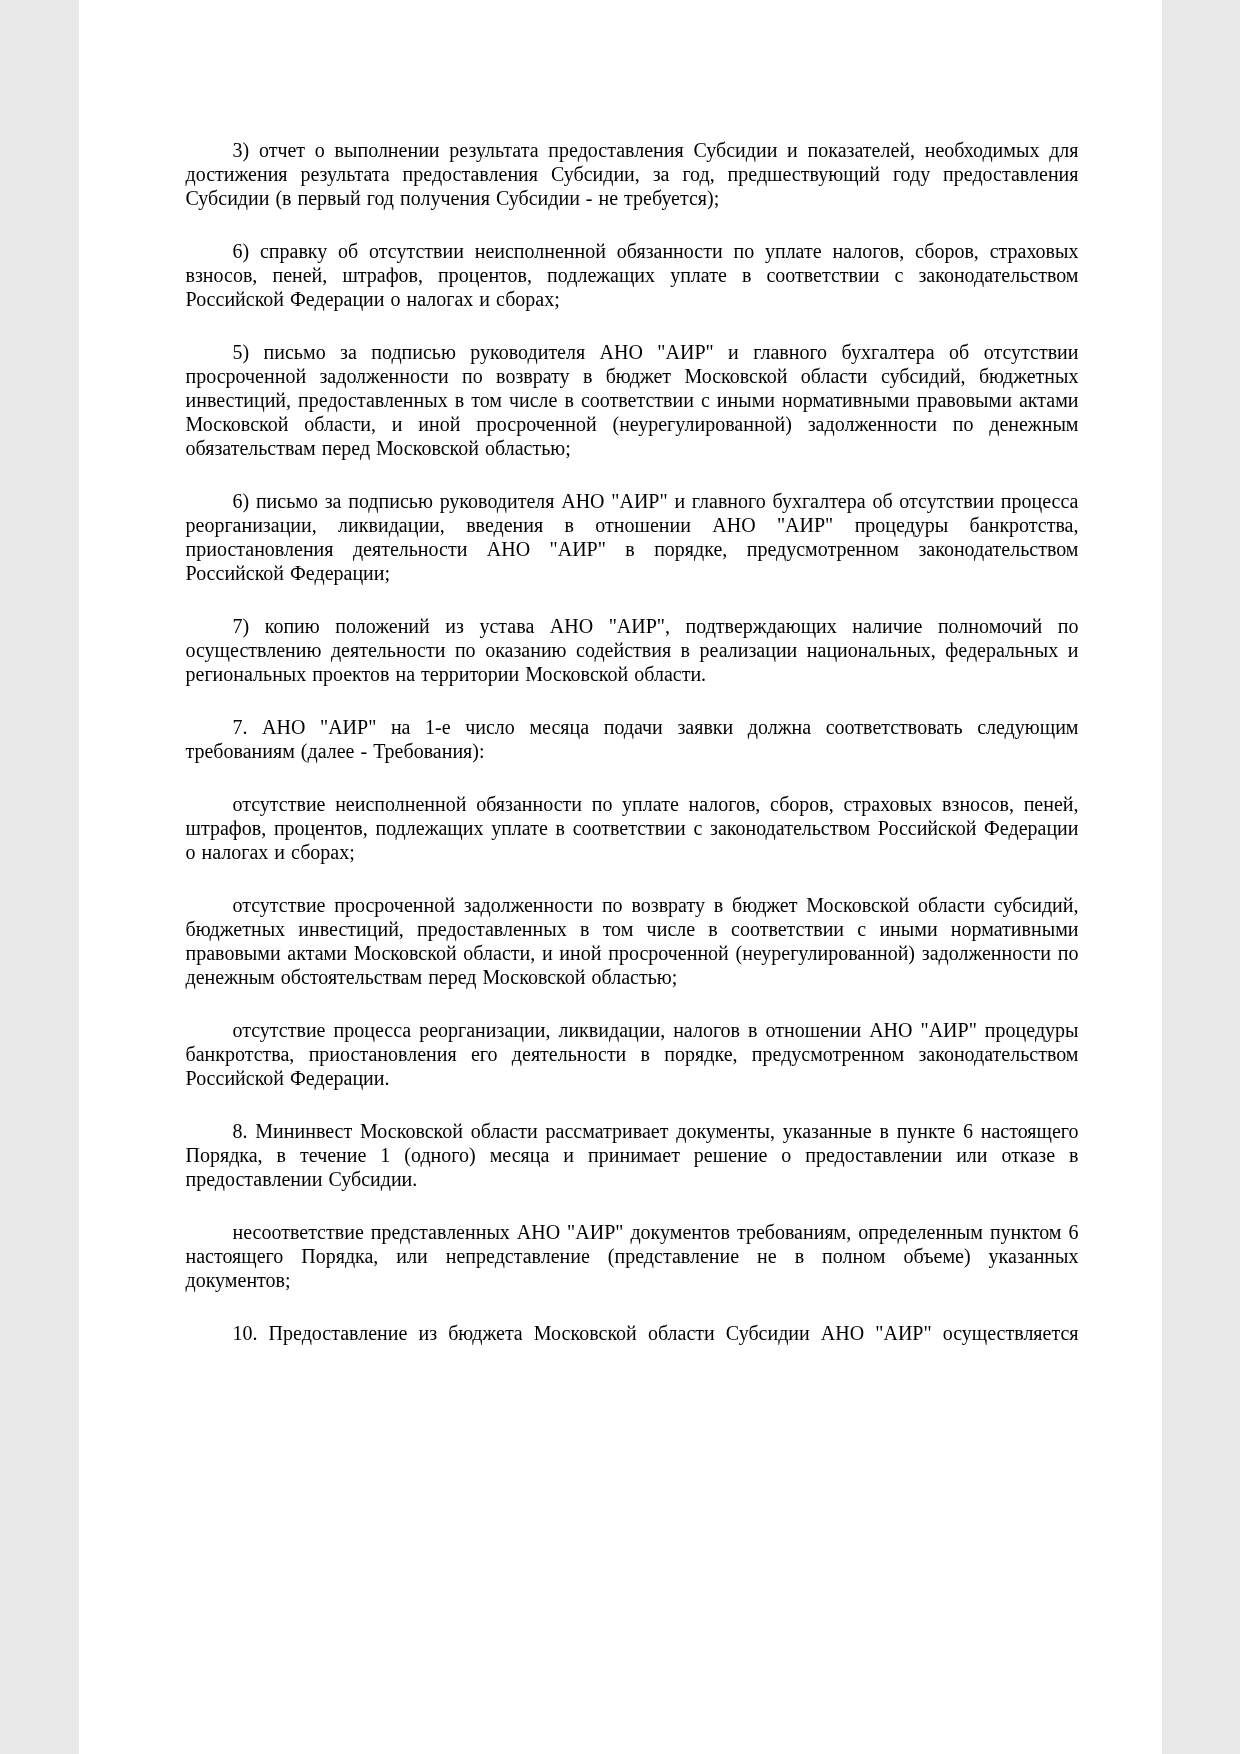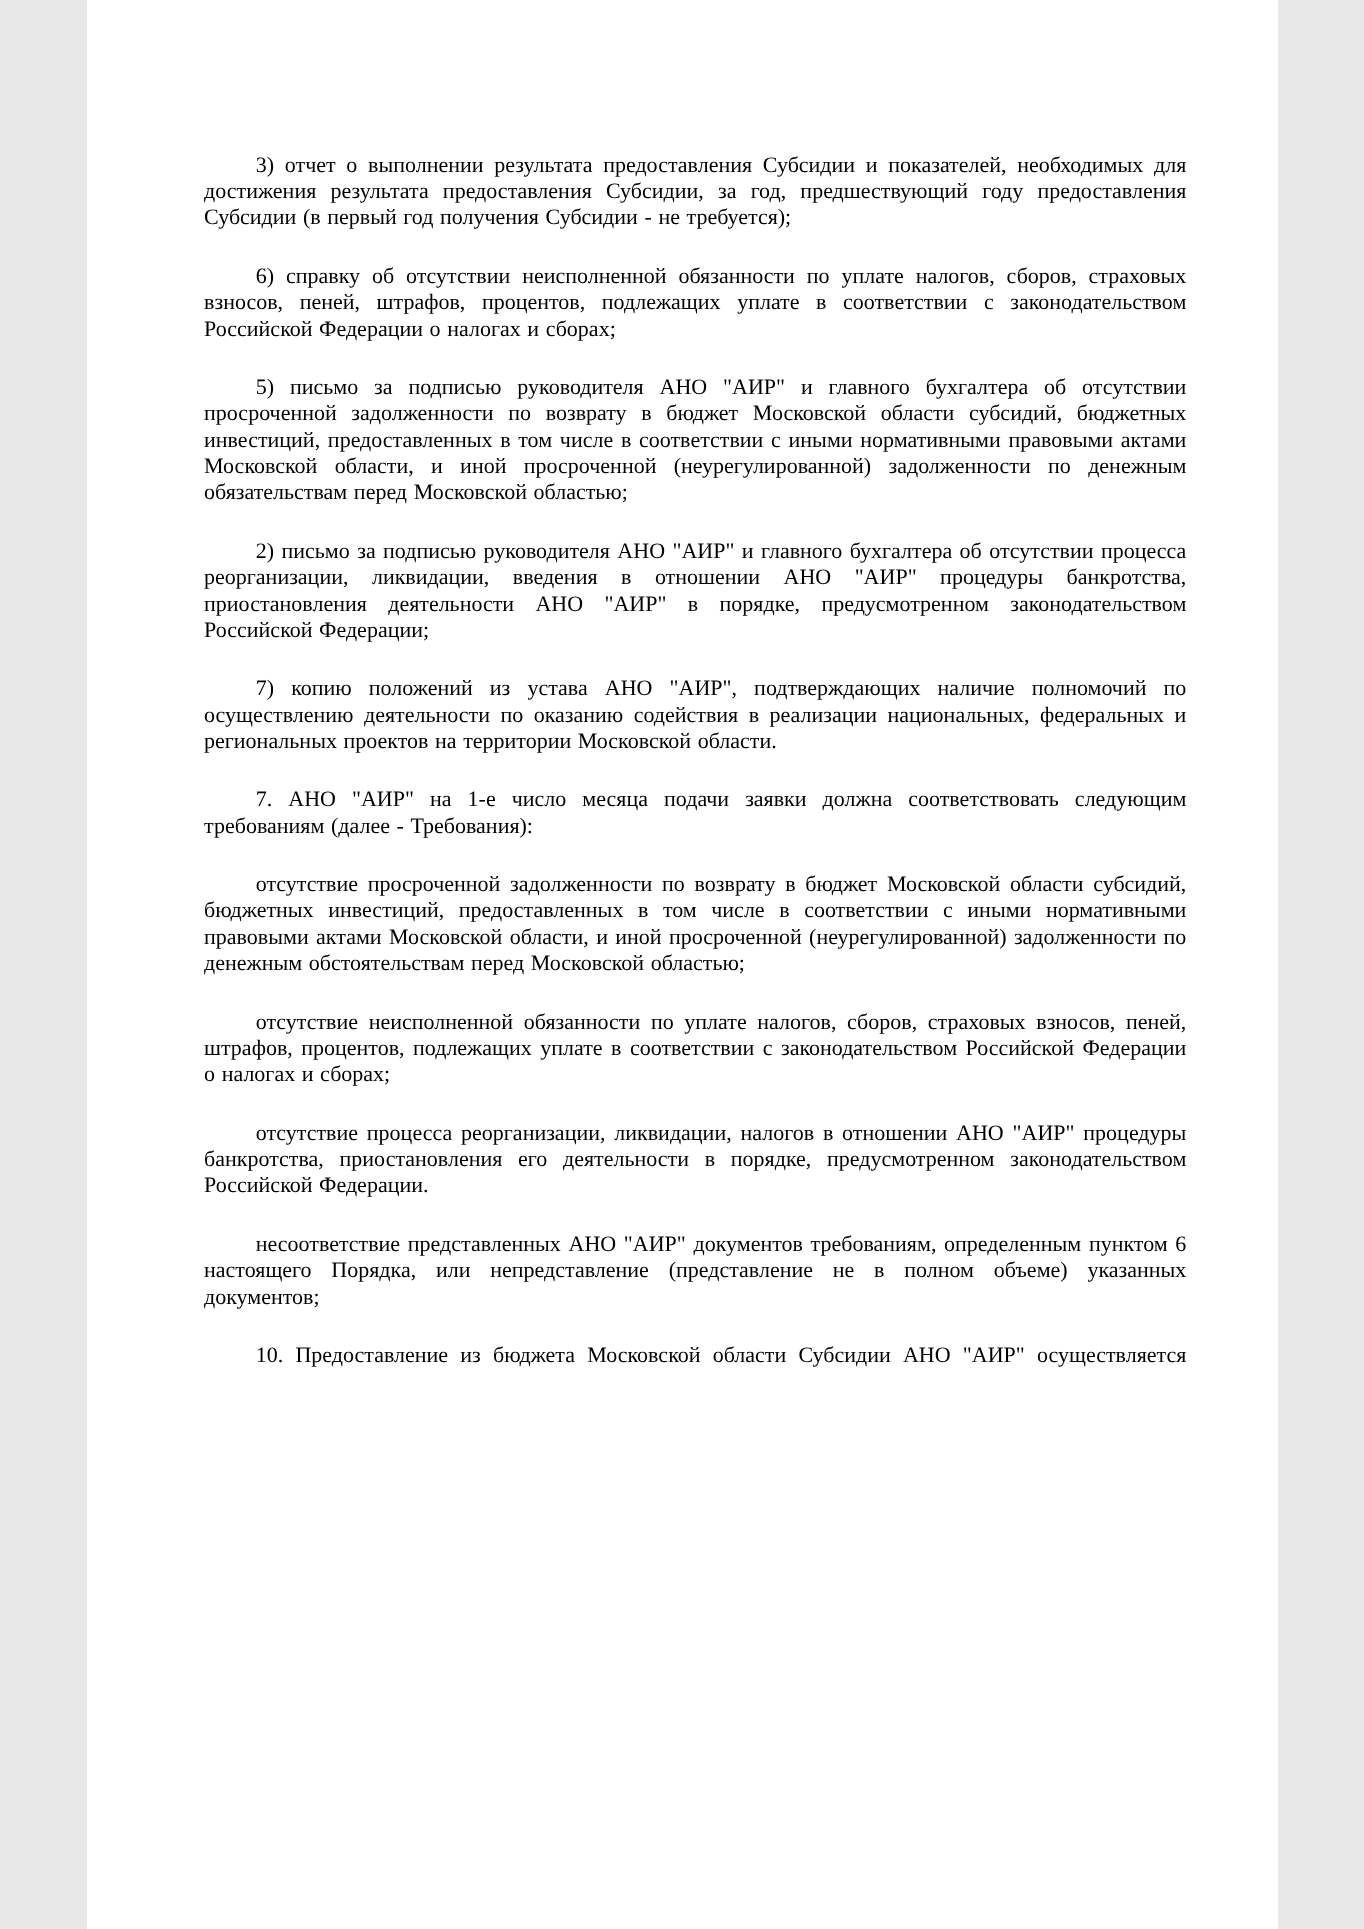--- a/index.html
+++ b/index.html
@@ -31,21 +31,22 @@
     text-align-last: justify;
   }
 </style>
 </head>
 <body>
 
 <div class="page">
   <p class="para">3) отчет о выполнении результата предоставления Субсидии и показателей, необходимых для достижения результата предоставления Субсидии, за год, предшествующий году предоставления Субсидии (в первый год получения Субсидии - не требуется);</p>
   <p class="para">6) справку об отсутствии неисполненной обязанности по уплате налогов, сборов, страховых взносов, пеней, штрафов, процентов, подлежащих уплате в соответствии с законодательством Российской Федерации о налогах и сборах;</p>
   <p class="para">5) письмо за подписью руководителя АНО "АИР" и главного бухгалтера об отсутствии просроченной задолженности по возврату в бюджет Московской области субсидий, бюджетных инвестиций, предоставленных в том числе в соответствии с иными нормативными правовыми актами Московской области, и иной просроченной (неурегулированной) задолженности по денежным обязательствам перед Московской областью;</p>
-  <p class="para">2) письмо за подписью руководителя АНО "АИР" и главного бухгалтера об отсутствии процесса реорганизации, ликвидации, введения в отношении АНО "АИР" процедуры банкротства, приостановления деятельности АНО "АИР" в порядке, предусмотренном законодательством Российской Федерации;</p>
+  <p class="para">6) письмо за подписью руководителя АНО "АИР" и главного бухгалтера об отсутствии процесса реорганизации, ликвидации, введения в отношении АНО "АИР" процедуры банкротства, приостановления деятельности АНО "АИР" в порядке, предусмотренном законодательством Российской Федерации;</p>
   <p class="para">7) копию положений из устава АНО "АИР", подтверждающих наличие полномочий по осуществлению деятельности по оказанию содействия в реализации национальных, федеральных и региональных проектов на территории Московской области.</p>
   <p class="para">7. АНО "АИР" на 1-е число месяца подачи заявки должна соответствовать следующим требованиям (далее - Требования):</p>
+  <p class="para">отсутствие неисполненной обязанности по уплате налогов, сборов, страховых взносов, пеней, штрафов, процентов, подлежащих уплате в соответствии с законодательством Российской Федерации о налогах и сборах;</p>
   <p class="para">отсутствие просроченной задолженности по возврату в бюджет Московской области субсидий, бюджетных инвестиций, предоставленных в том числе в соответствии с иными нормативными правовыми актами Московской области, и иной просроченной (неурегулированной) задолженности по денежным обстоятельствам перед Московской областью;</p>
-  <p class="para">отсутствие неисполненной обязанности по уплате налогов, сборов, страховых взносов, пеней, штрафов, процентов, подлежащих уплате в соответствии с законодательством Российской Федерации о налогах и сборах;</p>
   <p class="para">отсутствие процесса реорганизации, ликвидации, налогов в отношении АНО "АИР" процедуры банкротства, приостановления его деятельности в порядке, предусмотренном законодательством Российской Федерации.</p>
+  <p class="para">8. Мининвест Московской области рассматривает документы, указанные в пункте 6 настоящего Порядка, в течение 1 (одного) месяца и принимает решение о предоставлении или отказе в предоставлении Субсидии.</p>
   <p class="para">несоответствие представленных АНО "АИР" документов требованиям, определенным пунктом 6 настоящего Порядка, или непредставление (представление не в полном объеме) указанных документов;</p>
   <p class="para fill-last">10. Предоставление из бюджета Московской области Субсидии АНО "АИР" осуществляется</p>
 </div>
 
 </body></html>

